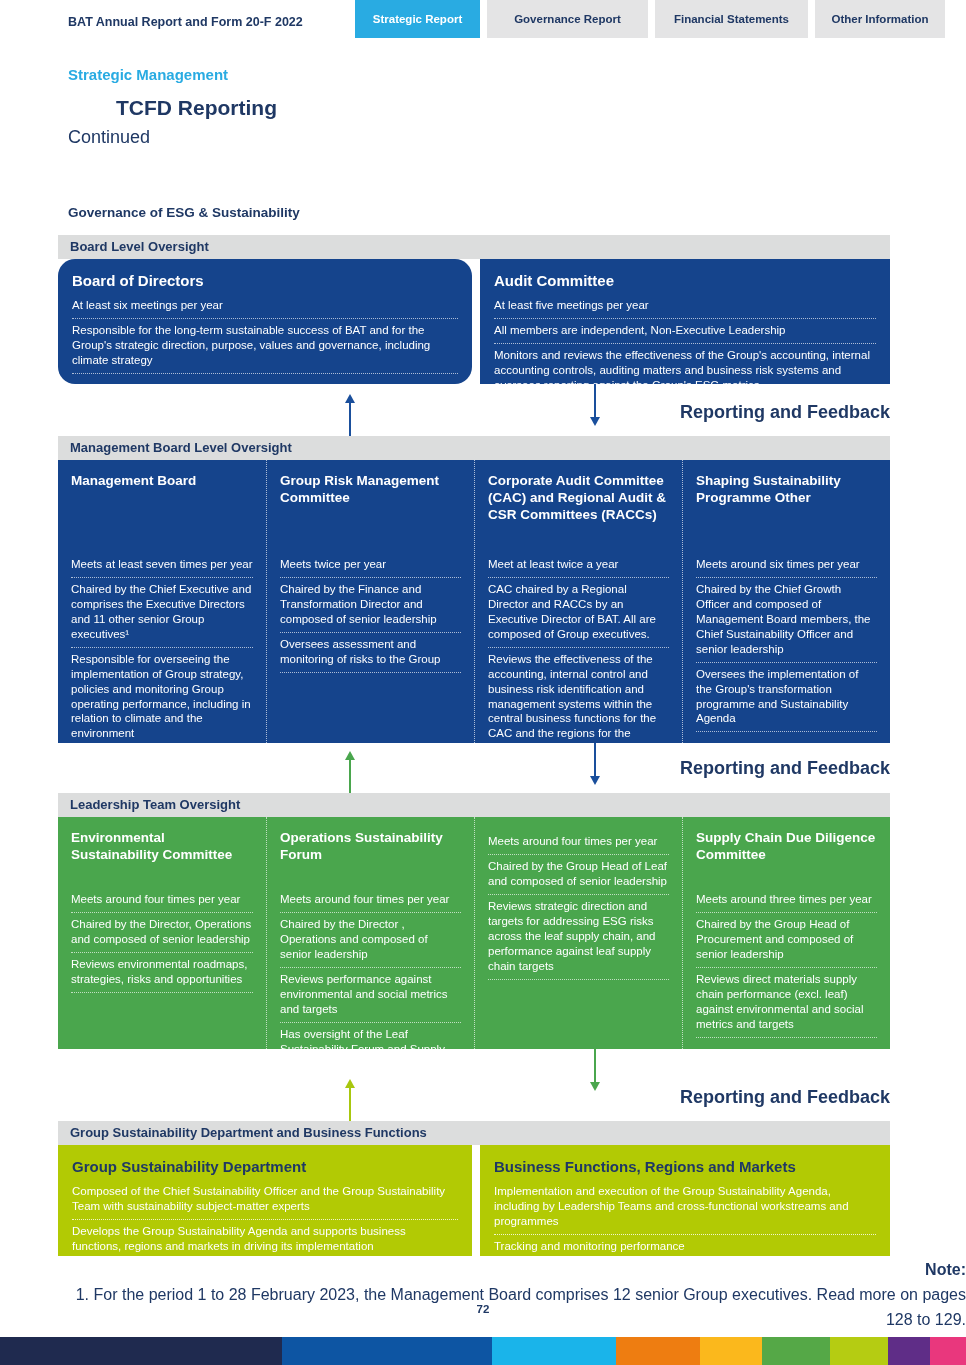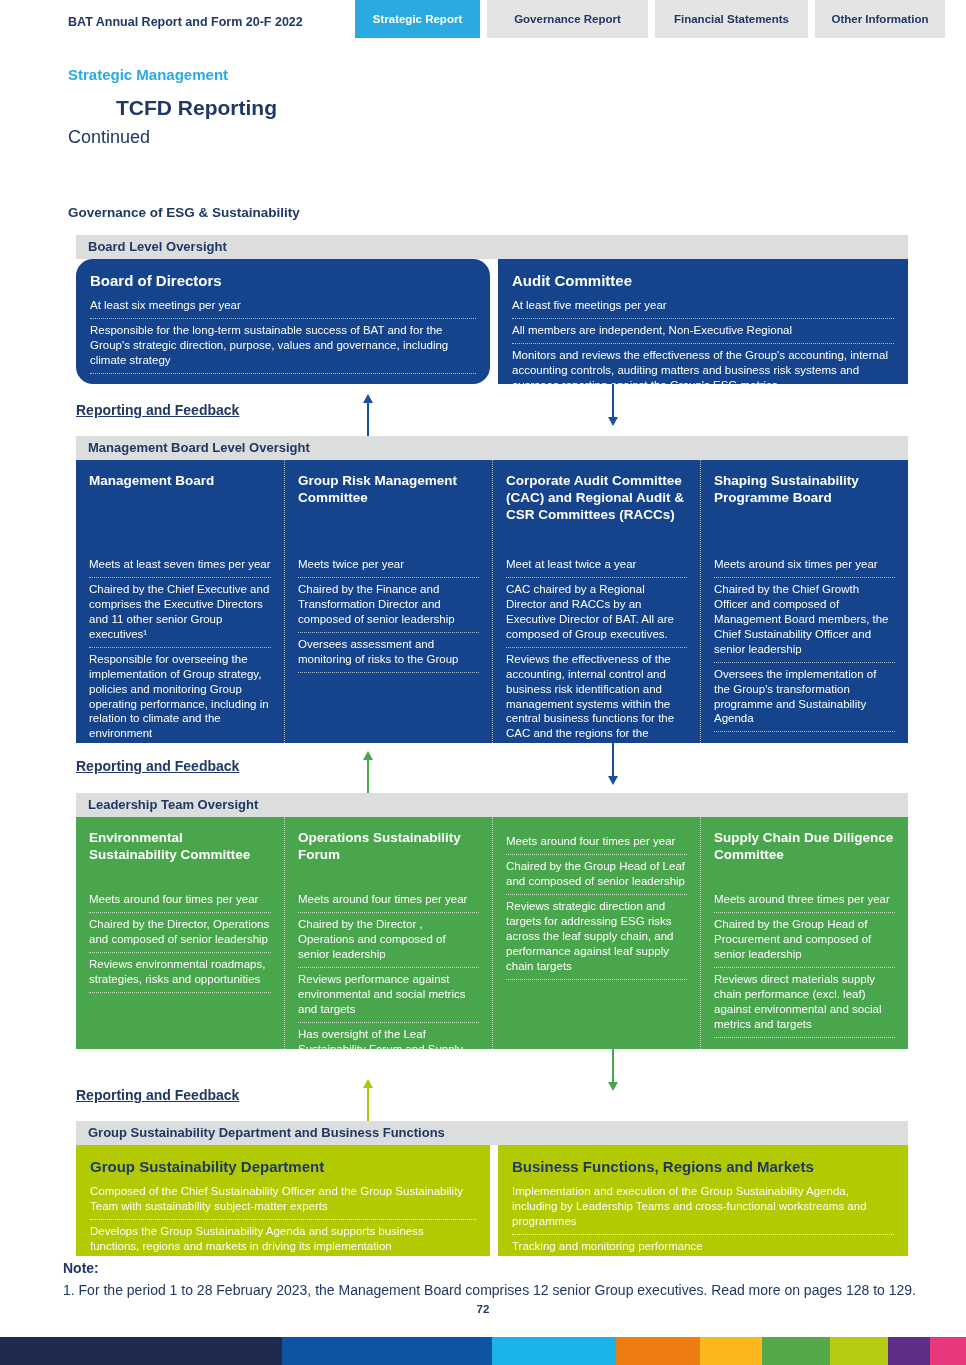--- a/index.html
+++ b/index.html
@@ -20,21 +20,21 @@
   .tab:nth-child(1){width:125px;}.tab:nth-child(2){width:161px;}
   .tab:nth-child(3){width:153px;}.tab:nth-child(4){width:130px;}
 
   
   .eyebrow{position:absolute;left:68px;top:66px;font-size:15px;font-weight:bold;color:var(--cyan);}
   .page-title{position:absolute;left:68px;top:96px;font-size:21px;font-weight:bold;color:var(--navy);margin-left:48px;}
   .page-subtitle{position:absolute;left:68px;top:127px;font-size:18px;color:var(--navy);}
   .section-heading{position:absolute;left:68px;top:205px;font-size:13.5px;font-weight:bold;color:var(--navy);}
 
   
-  .diagram{position:absolute;left:76px;top:235px;width:832px;}
+  .diagram{position:absolute;left:58px;top:235px;width:832px;}
   .band{height:24px;background:var(--band-gray);color:var(--navy);font-size:13px;font-weight:bold;
         line-height:24px;padding-left:12px;}
   .row{display:flex;}
   .two-col{gap:8px;}
   .panel{padding:13px 14px;color:#fff;}
   .panel.blue{background:var(--blue-panel);}
   .panel.lime{background:var(--lime-panel);}
   .row1 .panel{height:125px;}
   .row1 .panel:first-child{width:414px;border-radius:17px;}
   .row1 .panel:last-child{flex:1;}
@@ -53,38 +53,38 @@
   .col + .col{border-left:1px dotted rgba(255,255,255,.65);}
   .col-title{font-size:13.5px;font-weight:bold;line-height:1.25;}
   .block.blue .col-title{min-height:80px;}
   .block.green .col-title{min-height:58px;}
 
   
   .divider{position:relative;}
   .divider.d1{height:52px;}
   .divider.d2{height:50px;}
   .divider.d3{height:72px;}
-  .divider-label{position:absolute;left:0;right:0;text-align:left;font-size:14px;font-weight:bold;color:var(--navy);text-decoration:underline;}
+  .divider-label{position:absolute;left:0;right:0;text-align:right;font-size:18px;font-weight:bold;color:var(--navy);}
   .d1 .divider-label{top:18px;}
   .d2 .divider-label{top:15px;}
   .d3 .divider-label{top:38px;}
   .arrow{position:absolute;width:10px;height:42px;display:flex;flex-direction:column;align-items:center;}
   .arrow.up{left:287px;bottom:0;}
   .arrow.down{left:532px;top:0;}
   .arrow .head-up{width:0;height:0;border-left:5px solid transparent;border-right:5px solid transparent;
                   border-bottom:9px solid var(--ac);}
   .arrow .head-down{width:0;height:0;border-left:5px solid transparent;border-right:5px solid transparent;
                     border-top:9px solid var(--ac);}
   .arrow .stem{width:2px;flex:1;background:var(--ac);}
   .c-blue{--ac:var(--arrow-blue);}
   .c-green{--ac:var(--arrow-green);}
   .c-lime{--ac:var(--arrow-lime);}
 
   
-  .note{position:absolute;left:63px;top:1258px;color:var(--navy);font-size:14px;line-height:1.55;}
+  .note{position:absolute;left:56px;top:1258px;color:var(--navy);font-size:16px;line-height:1.55;text-align:right;}
   .note-label{font-weight:bold;}
   .page-number{position:absolute;left:0;right:0;top:1303px;text-align:center;font-size:11.5px;font-weight:bold;color:var(--navy);}
   .color-bar{position:absolute;left:0;bottom:0;width:966px;height:28px;display:flex;}
   .bar-seg{height:28px;}
 </style>
 </head>
 <body>
 
 <div class="page">
 
@@ -107,21 +107,21 @@
     <div class="band">Board Level Oversight</div>
     <div class="row two-col row1">
       <div class="panel blue">
         <div class="panel-title">Board of Directors</div>
         <div class="bullet">At least six meetings per year</div>
         <div class="bullet">Responsible for the long-term sustainable success of BAT and for the Group's strategic direction, purpose, values and governance, including climate strategy</div>
       </div>
       <div class="panel blue">
         <div class="panel-title">Audit Committee</div>
         <div class="bullet">At least five meetings per year</div>
-        <div class="bullet">All members are independent, Non-Executive Regional</div>
+        <div class="bullet">All members are independent, Non-Executive Leadership</div>
         <div class="bullet">Monitors and reviews the effectiveness of the Group's accounting, internal accounting controls, auditing matters and business risk systems and oversees reporting against the Group's ESG metrics</div>
       </div>
     </div>
 
     <div class="divider d1">
       <div class="arrow up c-blue">
           <div class="head-up"></div>
           <div class="stem"></div>
         </div>
       <div class="divider-label">Reporting and Feedback</div>
@@ -145,21 +145,21 @@
         <div class="bullet">Chaired by the Finance and Transformation Director and composed of senior leadership</div>
         <div class="bullet">Oversees assessment and monitoring of risks to the Group</div>
       </div>
       <div class="col">
         <div class="col-title">Corporate Audit Committee (CAC) and Regional Audit &amp; CSR Committees (RACCs)</div>
         <div class="bullet">Meet at least twice a year</div>
         <div class="bullet">CAC chaired by a Regional Director and RACCs by an Executive Director of BAT. All are composed of Group executives.</div>
         <div class="bullet">Reviews the effectiveness of the accounting, internal control and business risk identification and management systems within the central business functions for the CAC and the regions for the RACCs</div>
       </div>
       <div class="col">
-        <div class="col-title">Shaping Sustainability Programme Board</div>
+        <div class="col-title">Shaping Sustainability Programme Other</div>
         <div class="bullet">Meets around six times per year</div>
         <div class="bullet">Chaired by the Chief Growth Officer and composed of Management Board members, the Chief Sustainability Officer and senior leadership</div>
         <div class="bullet">Oversees the implementation of the Group's transformation programme and Sustainability Agenda</div>
       </div>
     </div>
 
     <div class="divider d2">
       <div class="arrow up c-green">
           <div class="head-up"></div>
           <div class="stem"></div>

